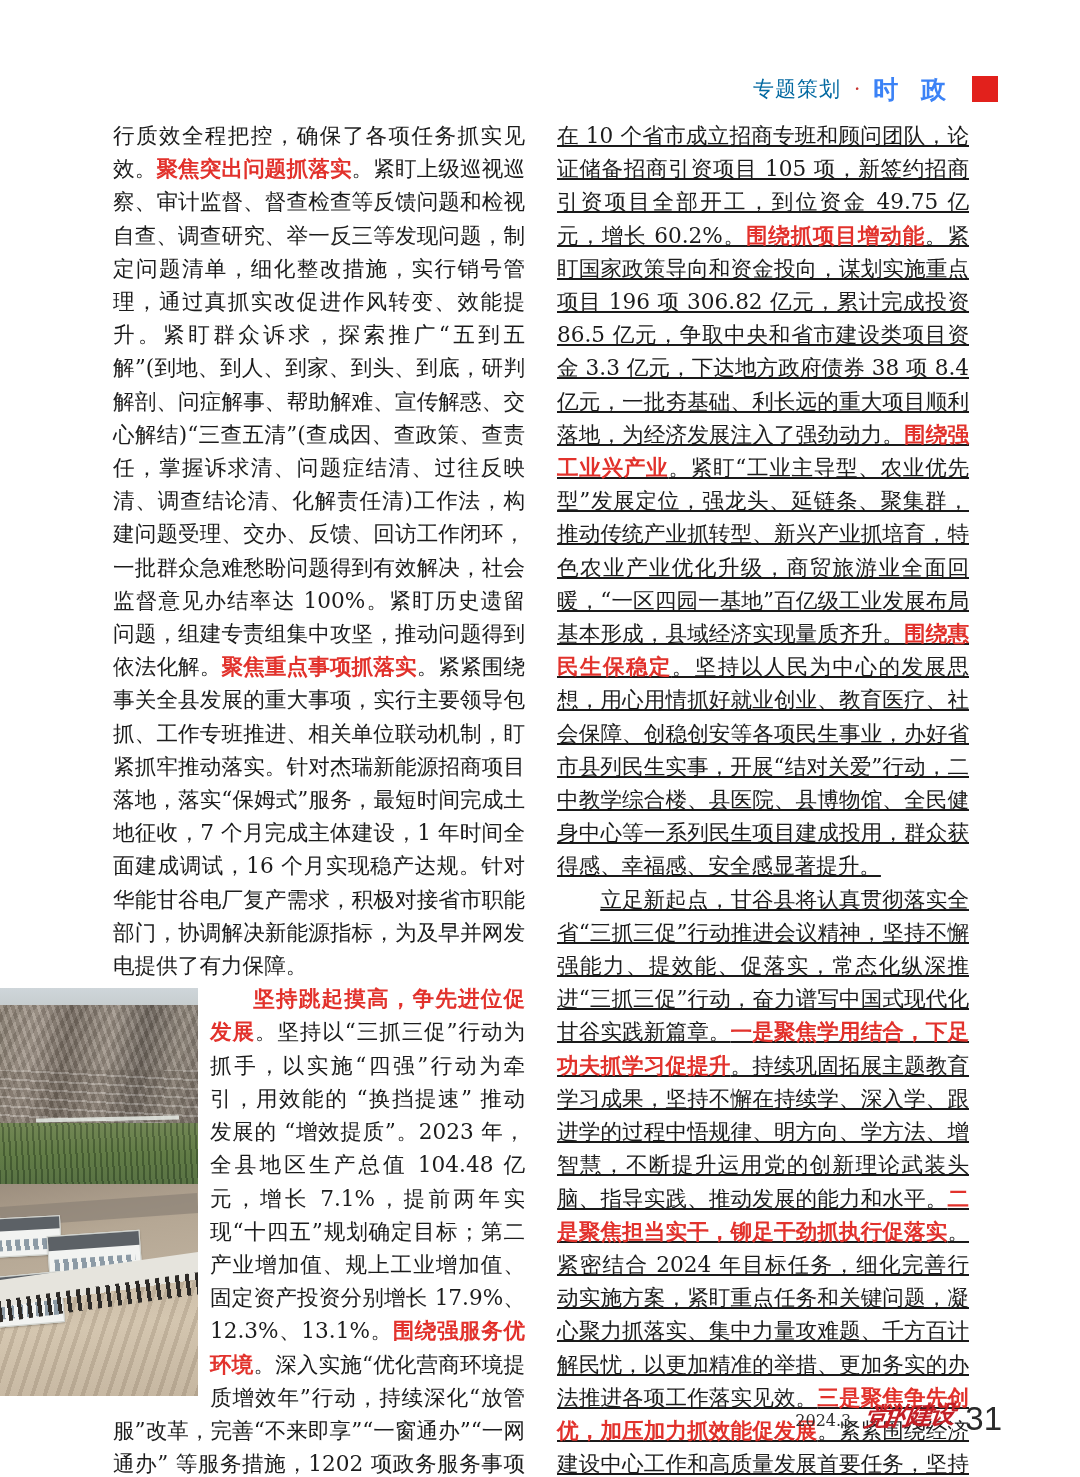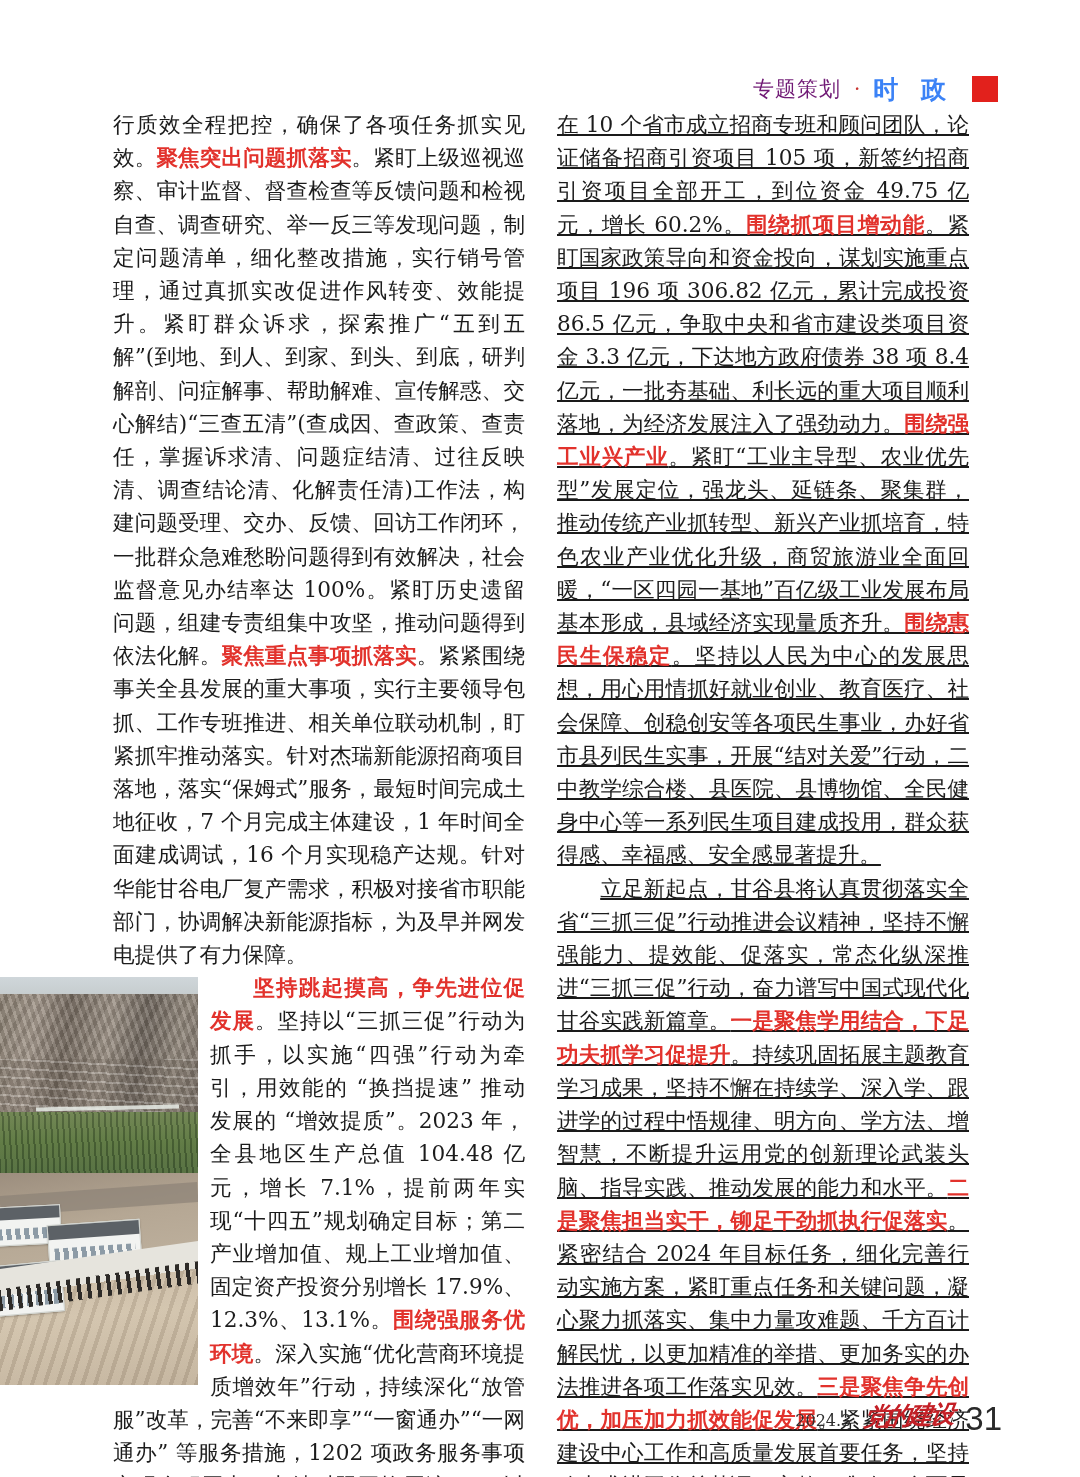--- a/index.html
+++ b/index.html
@@ -24,21 +24,21 @@
     right: 82px;
     display: flex;
     align-items: center;
     gap: 11px;
     height: 34px;
   }
   .rh-kicker {
     font-family: "DejaVu Serif", "Liberation Serif", serif;
     font-size: 21px;
     letter-spacing: 1px;
-    color: #701a75;
+    color: #0369a1;
   }
   .rh-dot {
     font-size: 20px;
     color: #c8332f;
     margin: 0 2px;
     line-height: 1;
   }
   .rh-title {
     font-size: 25px;
     font-weight: bold;
@@ -49,21 +49,21 @@
   .rh-square {
     width: 26px;
     height: 26px;
     background: #e2211c;
     margin-left: 8px;
   }
 
   
   .columns {
     position: absolute;
-    top: 108px;
+    top: 119px;
     left: 113px;
     width: 856px;
     height: 1230px;
   }
   .col {
     position: absolute;
     top: 0;
     width: 412px;
     height: 1230px;
   }

